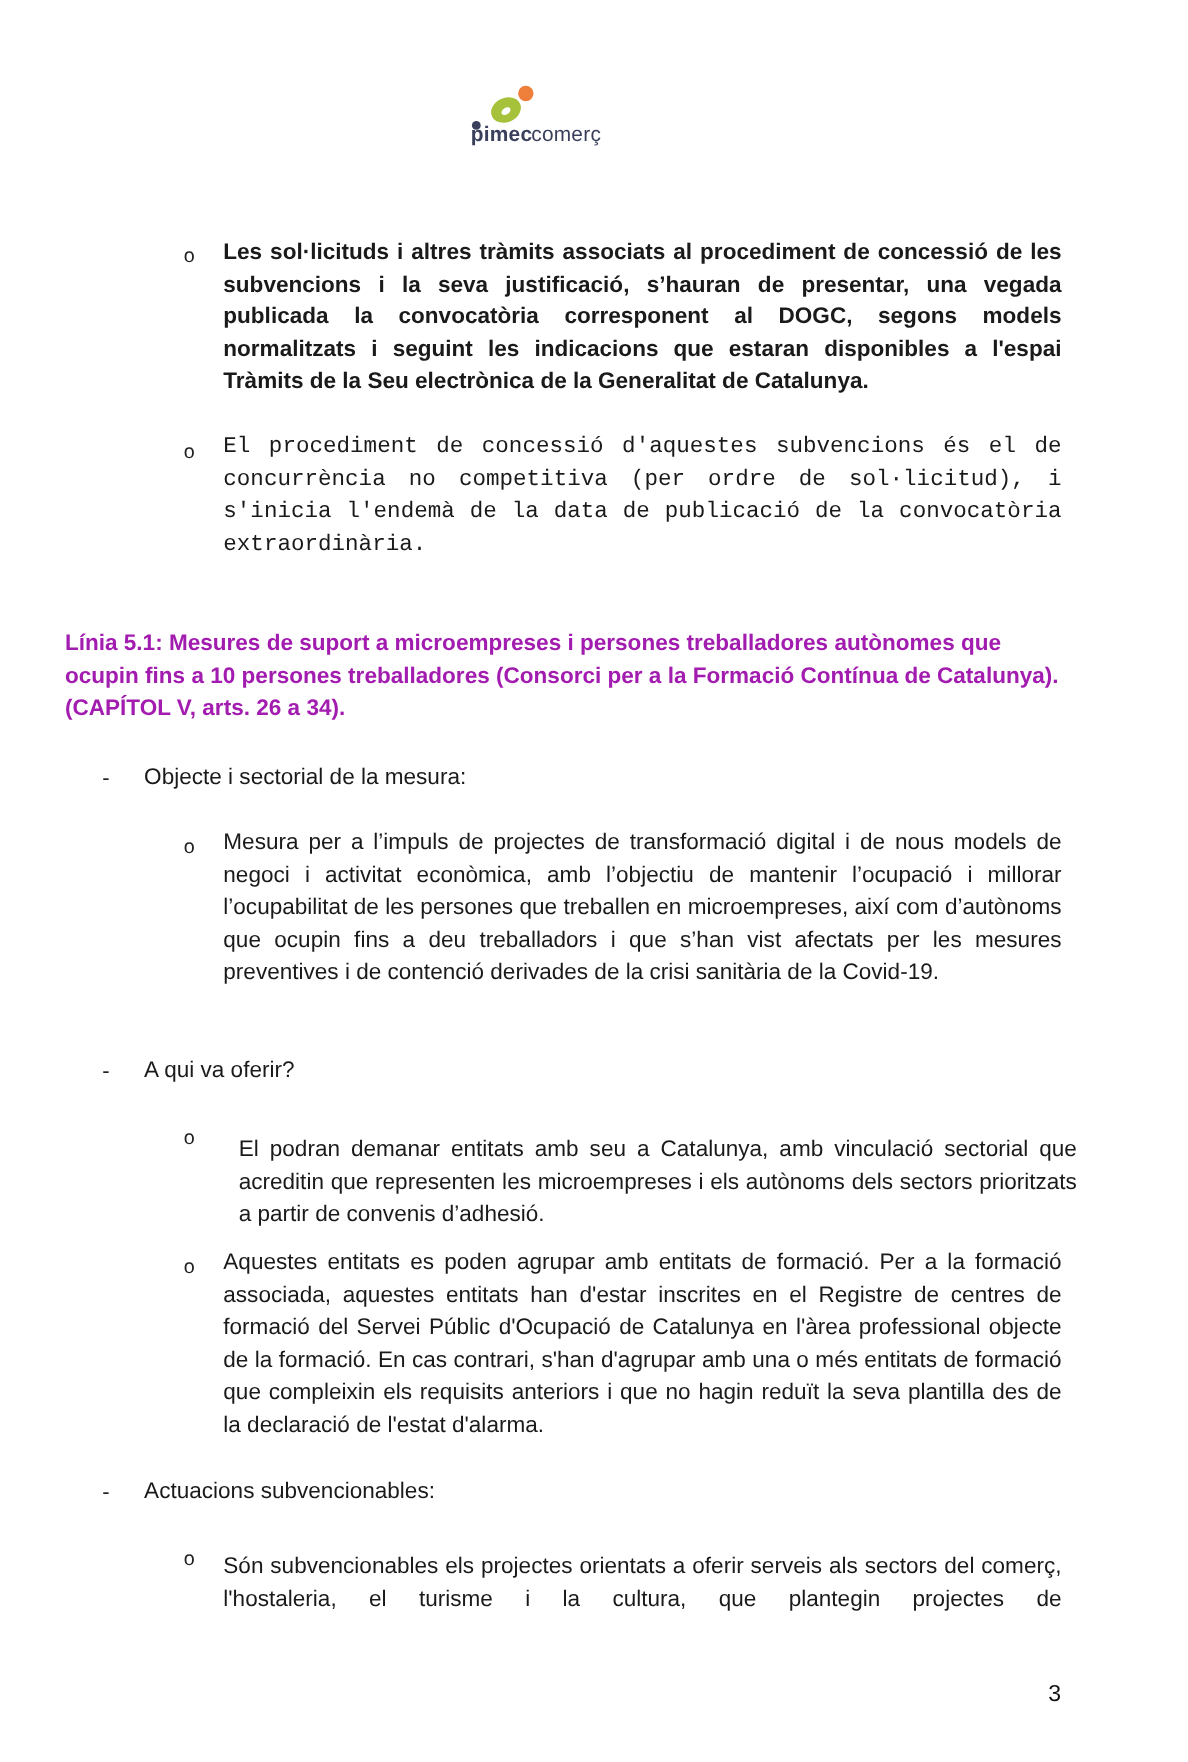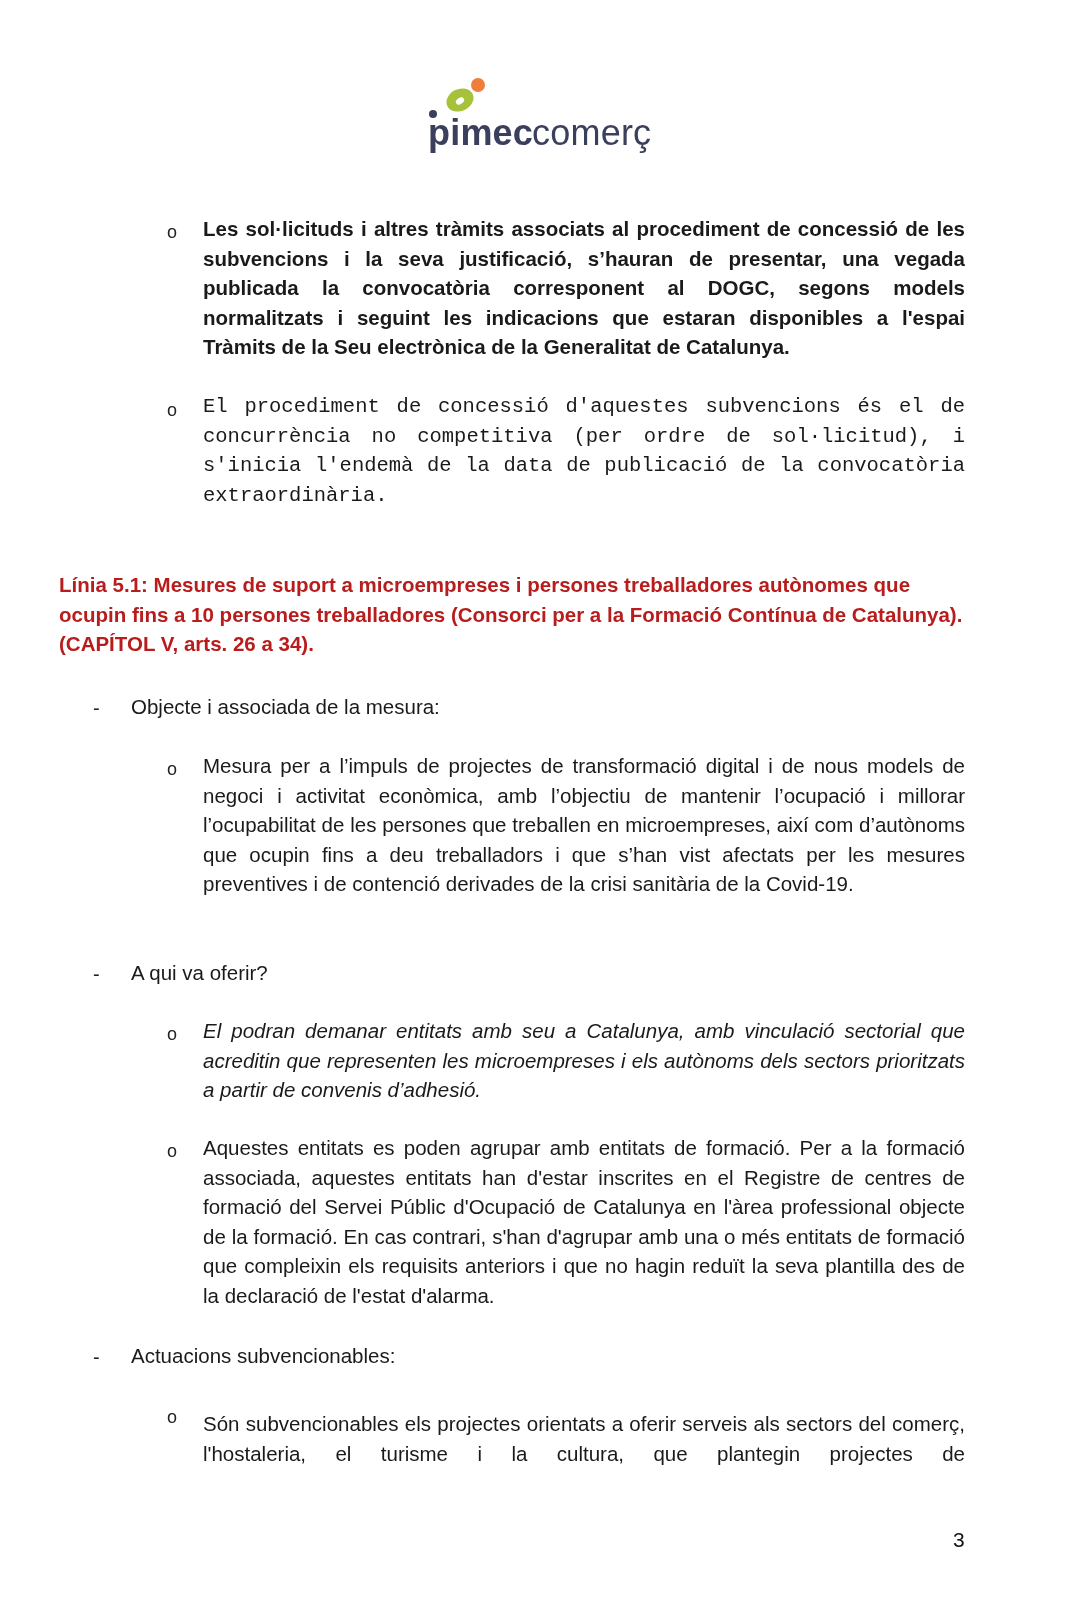--- a/index.html
+++ b/index.html
@@ -26,21 +26,21 @@
       position: absolute;
       left: 0;
       top: 0;
       width: 80px;
       height: 50px;
     }
     .logo-text {
       position: absolute;
       left: 8px;
       top: 40px;
-      font-size: 36px;
+      font-size: 19px;
       letter-spacing: 0.2px;
       white-space: nowrap;
       color: #3a3f5c;
     }
     .logo-text .bold { font-weight: bold; }
     .logo-text .light { font-weight: normal; }
     .bullet-o {
       position: absolute;
       font-size: 18px;
       line-height: 29.6px;
@@ -63,21 +63,21 @@
       color: #1a1a1a;
     }
     .heading {
       position: absolute;
       left: 59px;
       top: 570px;
       width: 910px;
       font-size: 20.5px;
       line-height: 29.6px;
       font-weight: bold;
-      color: #b91c1c;
+      color: #a21caf;
     }
     .dash-label {
       position: absolute;
       left: 131px;
       font-size: 20.5px;
       line-height: 29.6px;
       color: #1a1a1a;
     }
     .page-num {
       position: absolute;
@@ -102,30 +102,30 @@
 
 <span class="bullet-o" style="left:167px; top:218px;">o</span>
 <p class="para" style="top:214px; margin:0;font-weight:bold;">Les sol·licituds i altres tràmits associats al procediment de concessió de les subvencions i la seva justificació, s’hauran de presentar, una vegada publicada la convocatòria corresponent al DOGC, segons models normalitzats i seguint les indicacions que estaran disponibles a l'espai Tràmits de la Seu electrònica de la Generalitat de Catalunya.</p>
 
 <span class="bullet-o" style="left:167px; top:396px;">o</span>
 <p class="para" style="top:392px; margin:0;font-family:Liberation Mono, monospace;">El procediment de concessió d'aquestes subvencions és el de concurrència no competitiva (per ordre de sol·licitud), i s'inicia l'endemà de la data de publicació de la convocatòria extraordinària.</p>
 
 <h2 class="heading" style="margin:0;">Línia 5.1: Mesures de suport a microempreses i persones treballadores autònomes que ocupin fins a 10 persones treballadores (Consorci per a la Formació Contínua de Catalunya). (CAPÍTOL V, arts. 26 a 34).</h2>
 
 <span class="bullet-dash" style="left:93px; top:694px;">-</span>
-<span class="dash-label" style="top:692px;">Objecte i associada de la mesura:</span>
+<span class="dash-label" style="top:692px;">Objecte i sectorial de la mesura:</span>
 
 <span class="bullet-o" style="left:167px; top:755px;">o</span>
 <p class="para" style="top:751px; margin:0;">Mesura per a l’impuls de projectes de transformació digital i de nous models de negoci i activitat econòmica, amb l’objectiu de mantenir l’ocupació i millorar l’ocupabilitat de les persones que treballen en microempreses, així com d’autònoms que ocupin fins a deu treballadors i que s’han vist afectats per les mesures preventives i de contenció derivades de la crisi sanitària de la Covid-19.</p>
 
 <span class="bullet-dash" style="left:93px; top:960px;">-</span>
 <span class="dash-label" style="top:958px;">A qui va oferir?</span>
 
 <span class="bullet-o" style="left:167px; top:1020px;">o</span>
-<p class="para" style="top:1016px; margin:0;font-style:italic;">El podran demanar entitats amb seu a Catalunya, amb vinculació sectorial que acreditin que representen les microempreses i els autònoms dels sectors prioritzats a partir de convenis d’adhesió.</p>
+<p class="para" style="top:1016px; margin:14px;">El podran demanar entitats amb seu a Catalunya, amb vinculació sectorial que acreditin que representen les microempreses i els autònoms dels sectors prioritzats a partir de convenis d’adhesió.</p>
 
 <span class="bullet-o" style="left:167px; top:1137px;">o</span>
 <p class="para" style="top:1133px; margin:0;">Aquestes entitats es poden agrupar amb entitats de formació. Per a la formació associada, aquestes entitats han d'estar inscrites en el Registre de centres de formació del Servei Públic d'Ocupació de Catalunya en l'àrea professional objecte de la formació. En cas contrari, s'han d'agrupar amb una o més entitats de formació que compleixin els requisits anteriors i que no hagin reduït la seva plantilla des de la declaració de l'estat d'alarma.</p>
 
 <span class="bullet-dash" style="left:93px; top:1343px;">-</span>
 <span class="dash-label" style="top:1341px;text-align:right;">Actuacions subvencionables:</span>
 
 <span class="bullet-o" style="left:167px; top:1403px;">o</span>
 <p class="para" style="top:1409px; margin:0; text-align-last: justify;">Són subvencionables els projectes orientats a oferir serveis als sectors del comerç, l'hostaleria, el turisme i la cultura, que plantegin projectes de</p>
 

